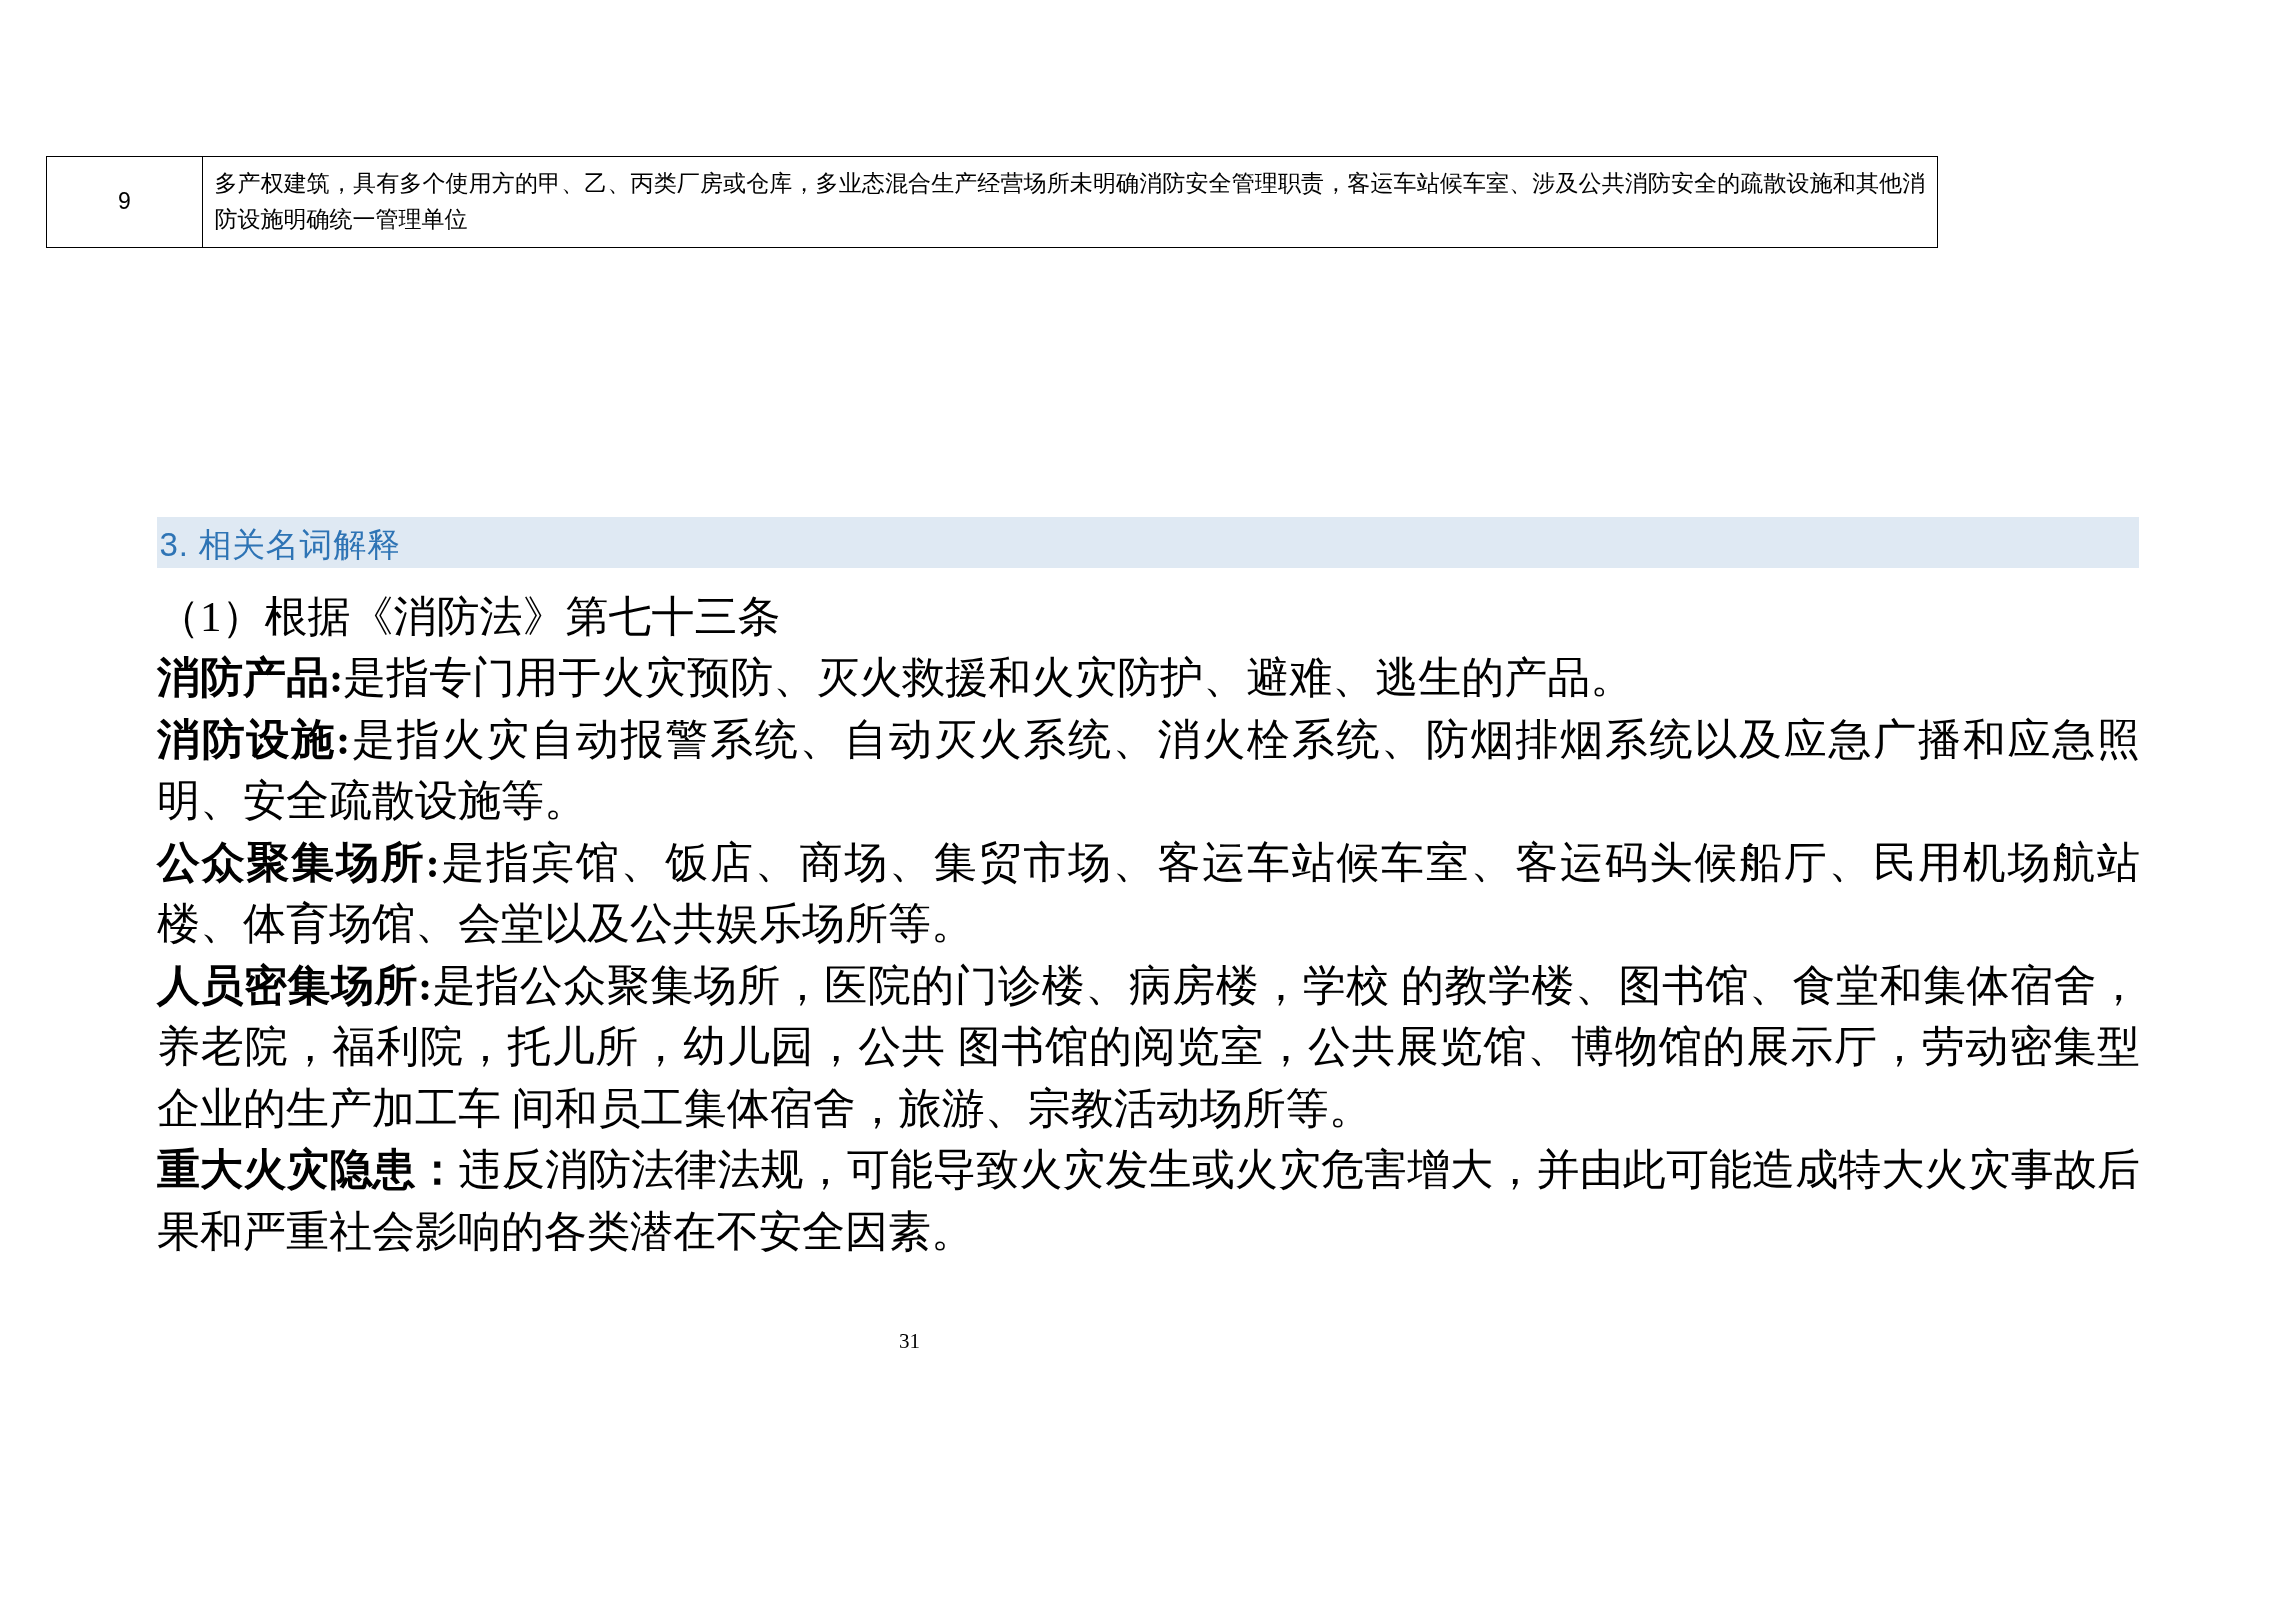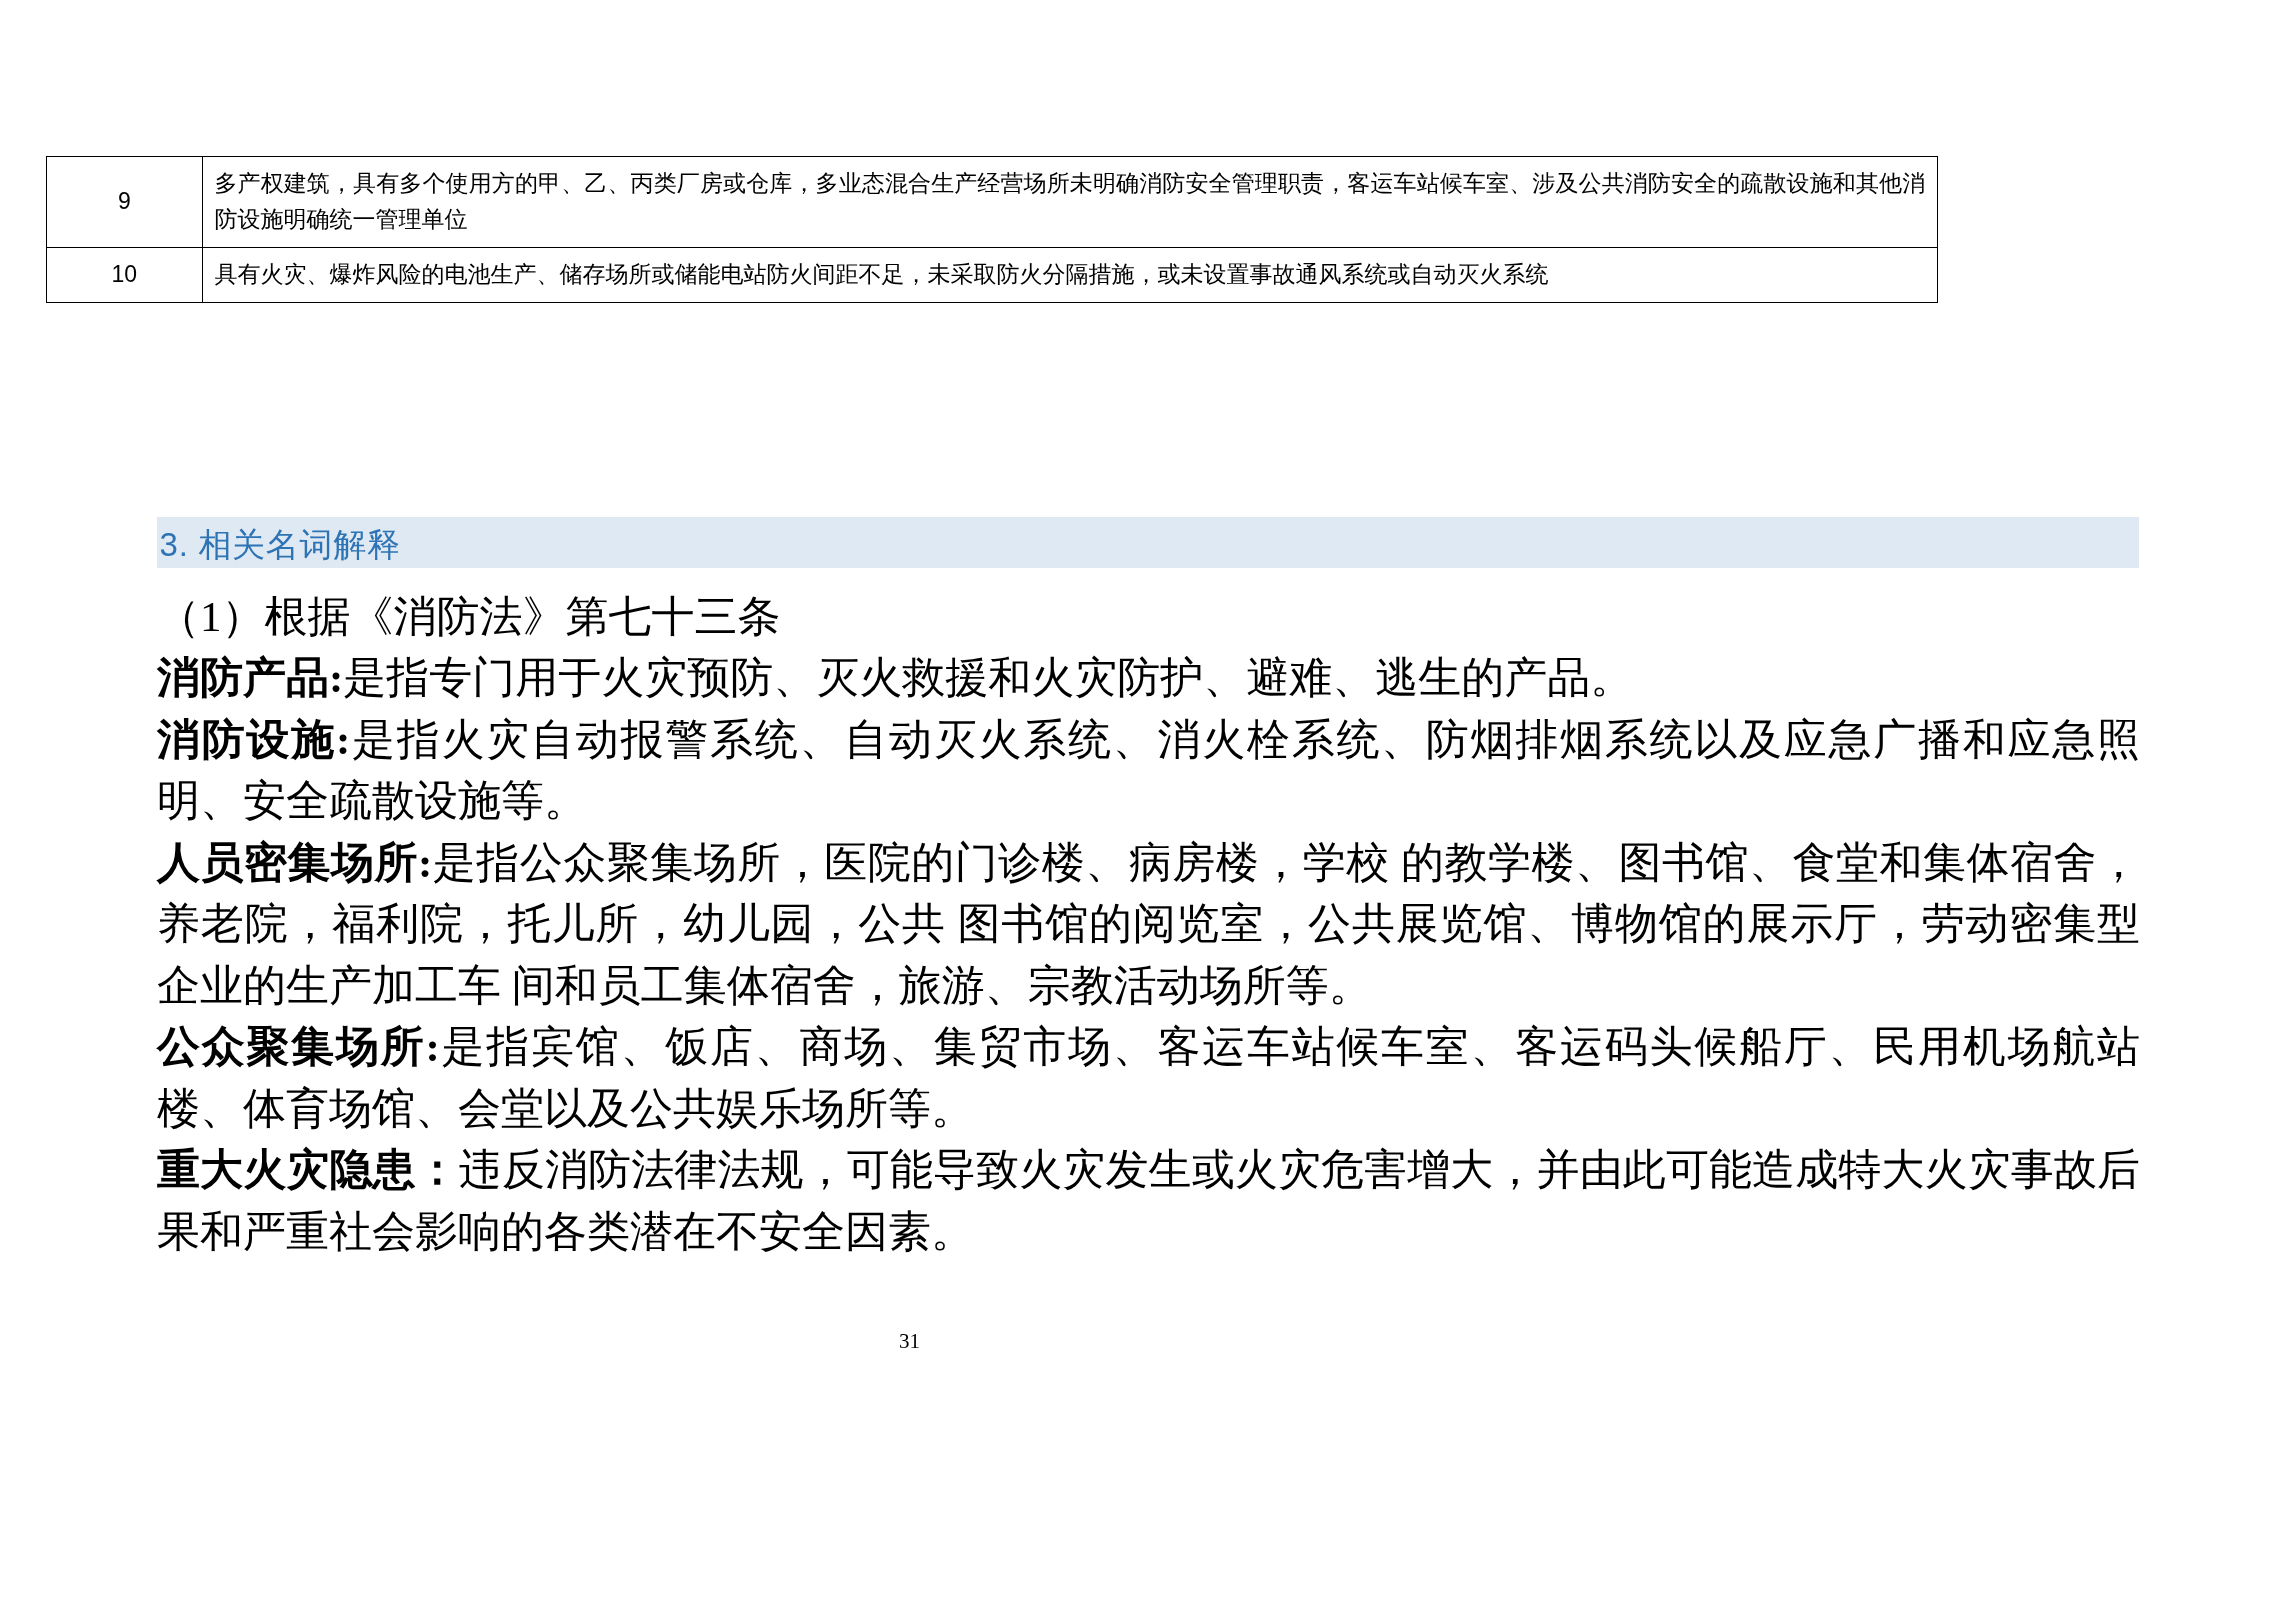--- a/index.html
+++ b/index.html
@@ -105,46 +105,42 @@
 <body>
 
 <div class="page">
 
   <table class="hazard-table">
     <tbody>
       <tr>
         <td class="idx">9</td>
         <td class="desc">多产权建筑，具有多个使用方的甲、乙、丙类厂房或仓库，多业态混合生产经营场所未明确消防安全管理职责，客运车站候车室、涉及公共消防安全的疏散设施和其他消防设施明确统一管理单位</td>
       </tr>
-      <tr>
-        <td class="idx">10</td>
-        <td class="desc">具有火灾、爆炸风险的电池生产、储存场所或储能电站防火间距不足，未采取防火分隔措施，或未设置事故通风系统或自动灭火系统</td>
-      </tr>
     </tbody>
   </table>
 
   <div class="section-heading">
     <span class="heading-text">3. 相关名词解释</span>
   </div>
 
   <div class="body-block">
     <p class="para">
       <span>（1）根据《消防法》第七十三条</span>
     </p>
     <p class="para">
       <span class="lead">消防产品:</span><span>是指专门用于火灾预防、灭火救援和火灾防护、避难、逃生的产品。</span>
     </p>
     <p class="para">
       <span class="lead">消防设施:</span><span>是指火灾自动报警系统、自动灭火系统、消火栓系统、防烟排烟系统以及应急广播和应急照明、安全疏散设施等。</span>
     </p>
     <p class="para">
-      <span class="lead">人员密集场所:</span><span>是指公众聚集场所，医院的门诊楼、病房楼，学校 的教学楼、图书馆、食堂和集体宿舍，养老院，福利院，托儿所，幼儿园，公共 图书馆的阅览室，公共展览馆、博物馆的展示厅，劳动密集型企业的生产加工车 间和员工集体宿舍，旅游、宗教活动场所等。</span>
+      <span class="lead">公众聚集场所:</span><span>是指宾馆、饭店、商场、集贸市场、客运车站候车室、客运码头候船厅、民用机场航站楼、体育场馆、会堂以及公共娱乐场所等。</span>
     </p>
     <p class="para">
-      <span class="lead">公众聚集场所:</span><span>是指宾馆、饭店、商场、集贸市场、客运车站候车室、客运码头候船厅、民用机场航站楼、体育场馆、会堂以及公共娱乐场所等。</span>
+      <span class="lead">人员密集场所:</span><span>是指公众聚集场所，医院的门诊楼、病房楼，学校 的教学楼、图书馆、食堂和集体宿舍，养老院，福利院，托儿所，幼儿园，公共 图书馆的阅览室，公共展览馆、博物馆的展示厅，劳动密集型企业的生产加工车 间和员工集体宿舍，旅游、宗教活动场所等。</span>
     </p>
     <p class="para">
       <span class="lead">重大火灾隐患：</span><span>违反消防法律法规，可能导致火灾发生或火灾危害增大，并由此可能造成特大火灾事故后果和严重社会影响的各类潜在不安全因素。</span>
     </p>
   </div>
 
   <div class="page-number">31</div>
 
 </div>
 

